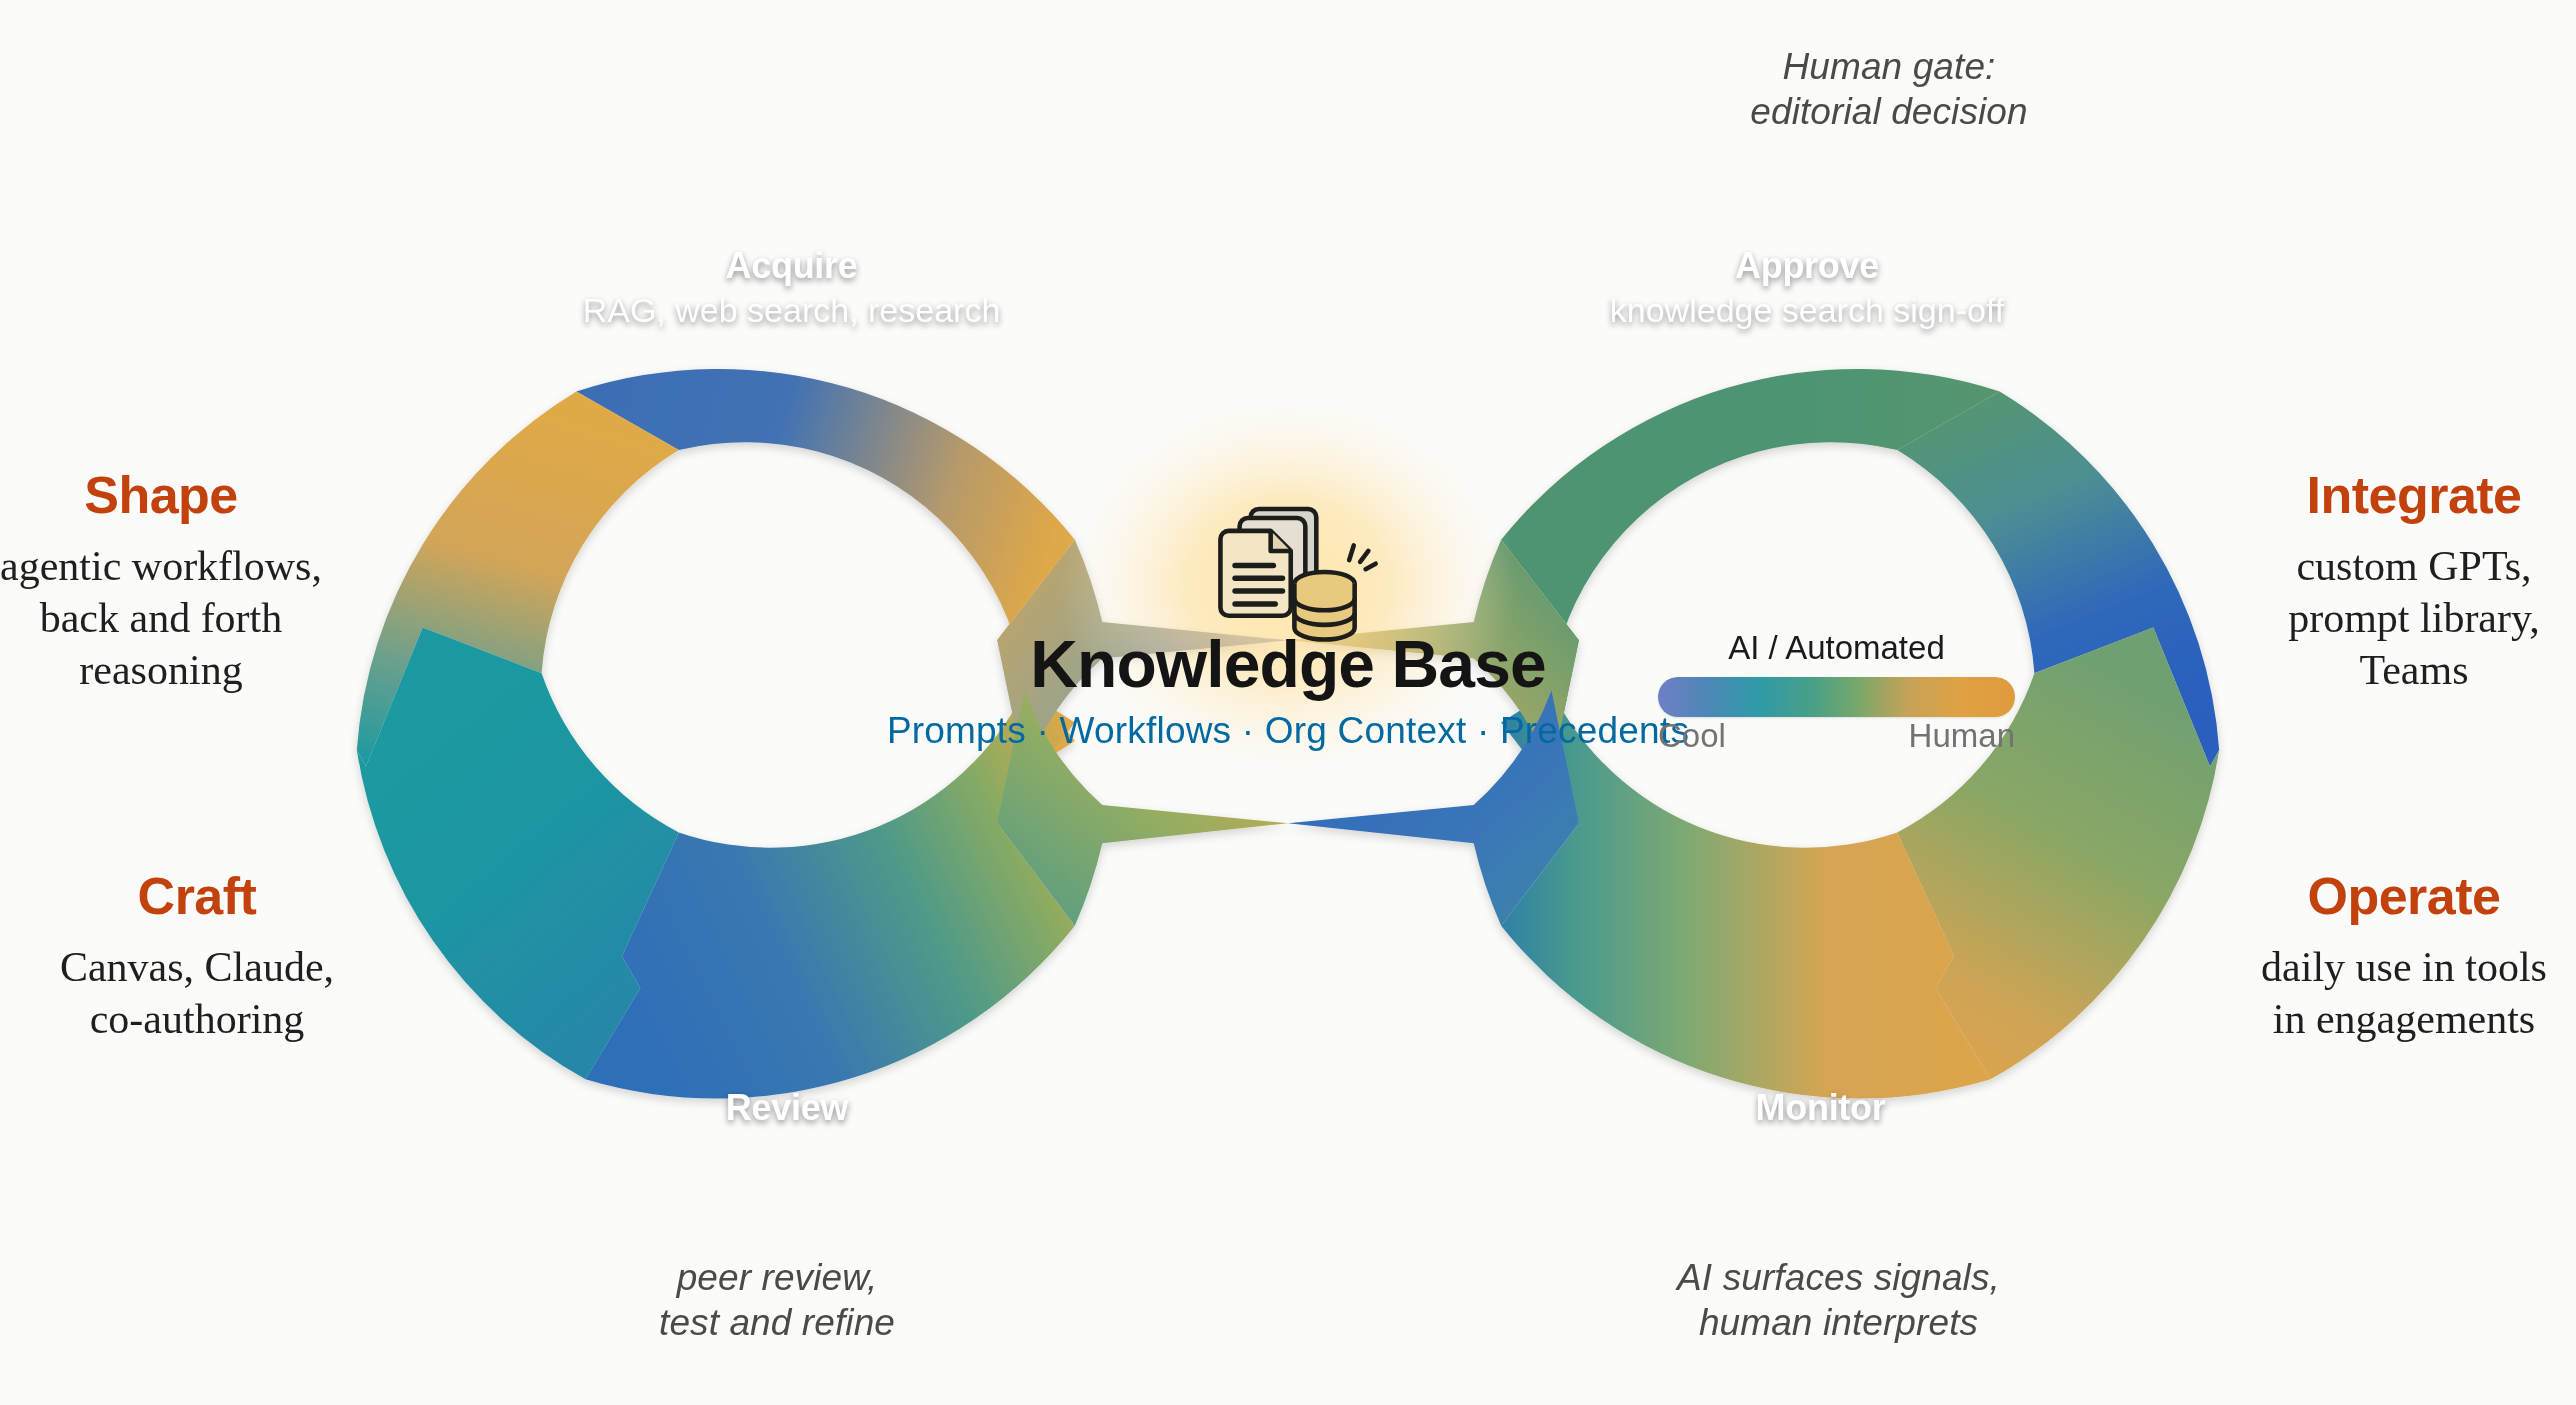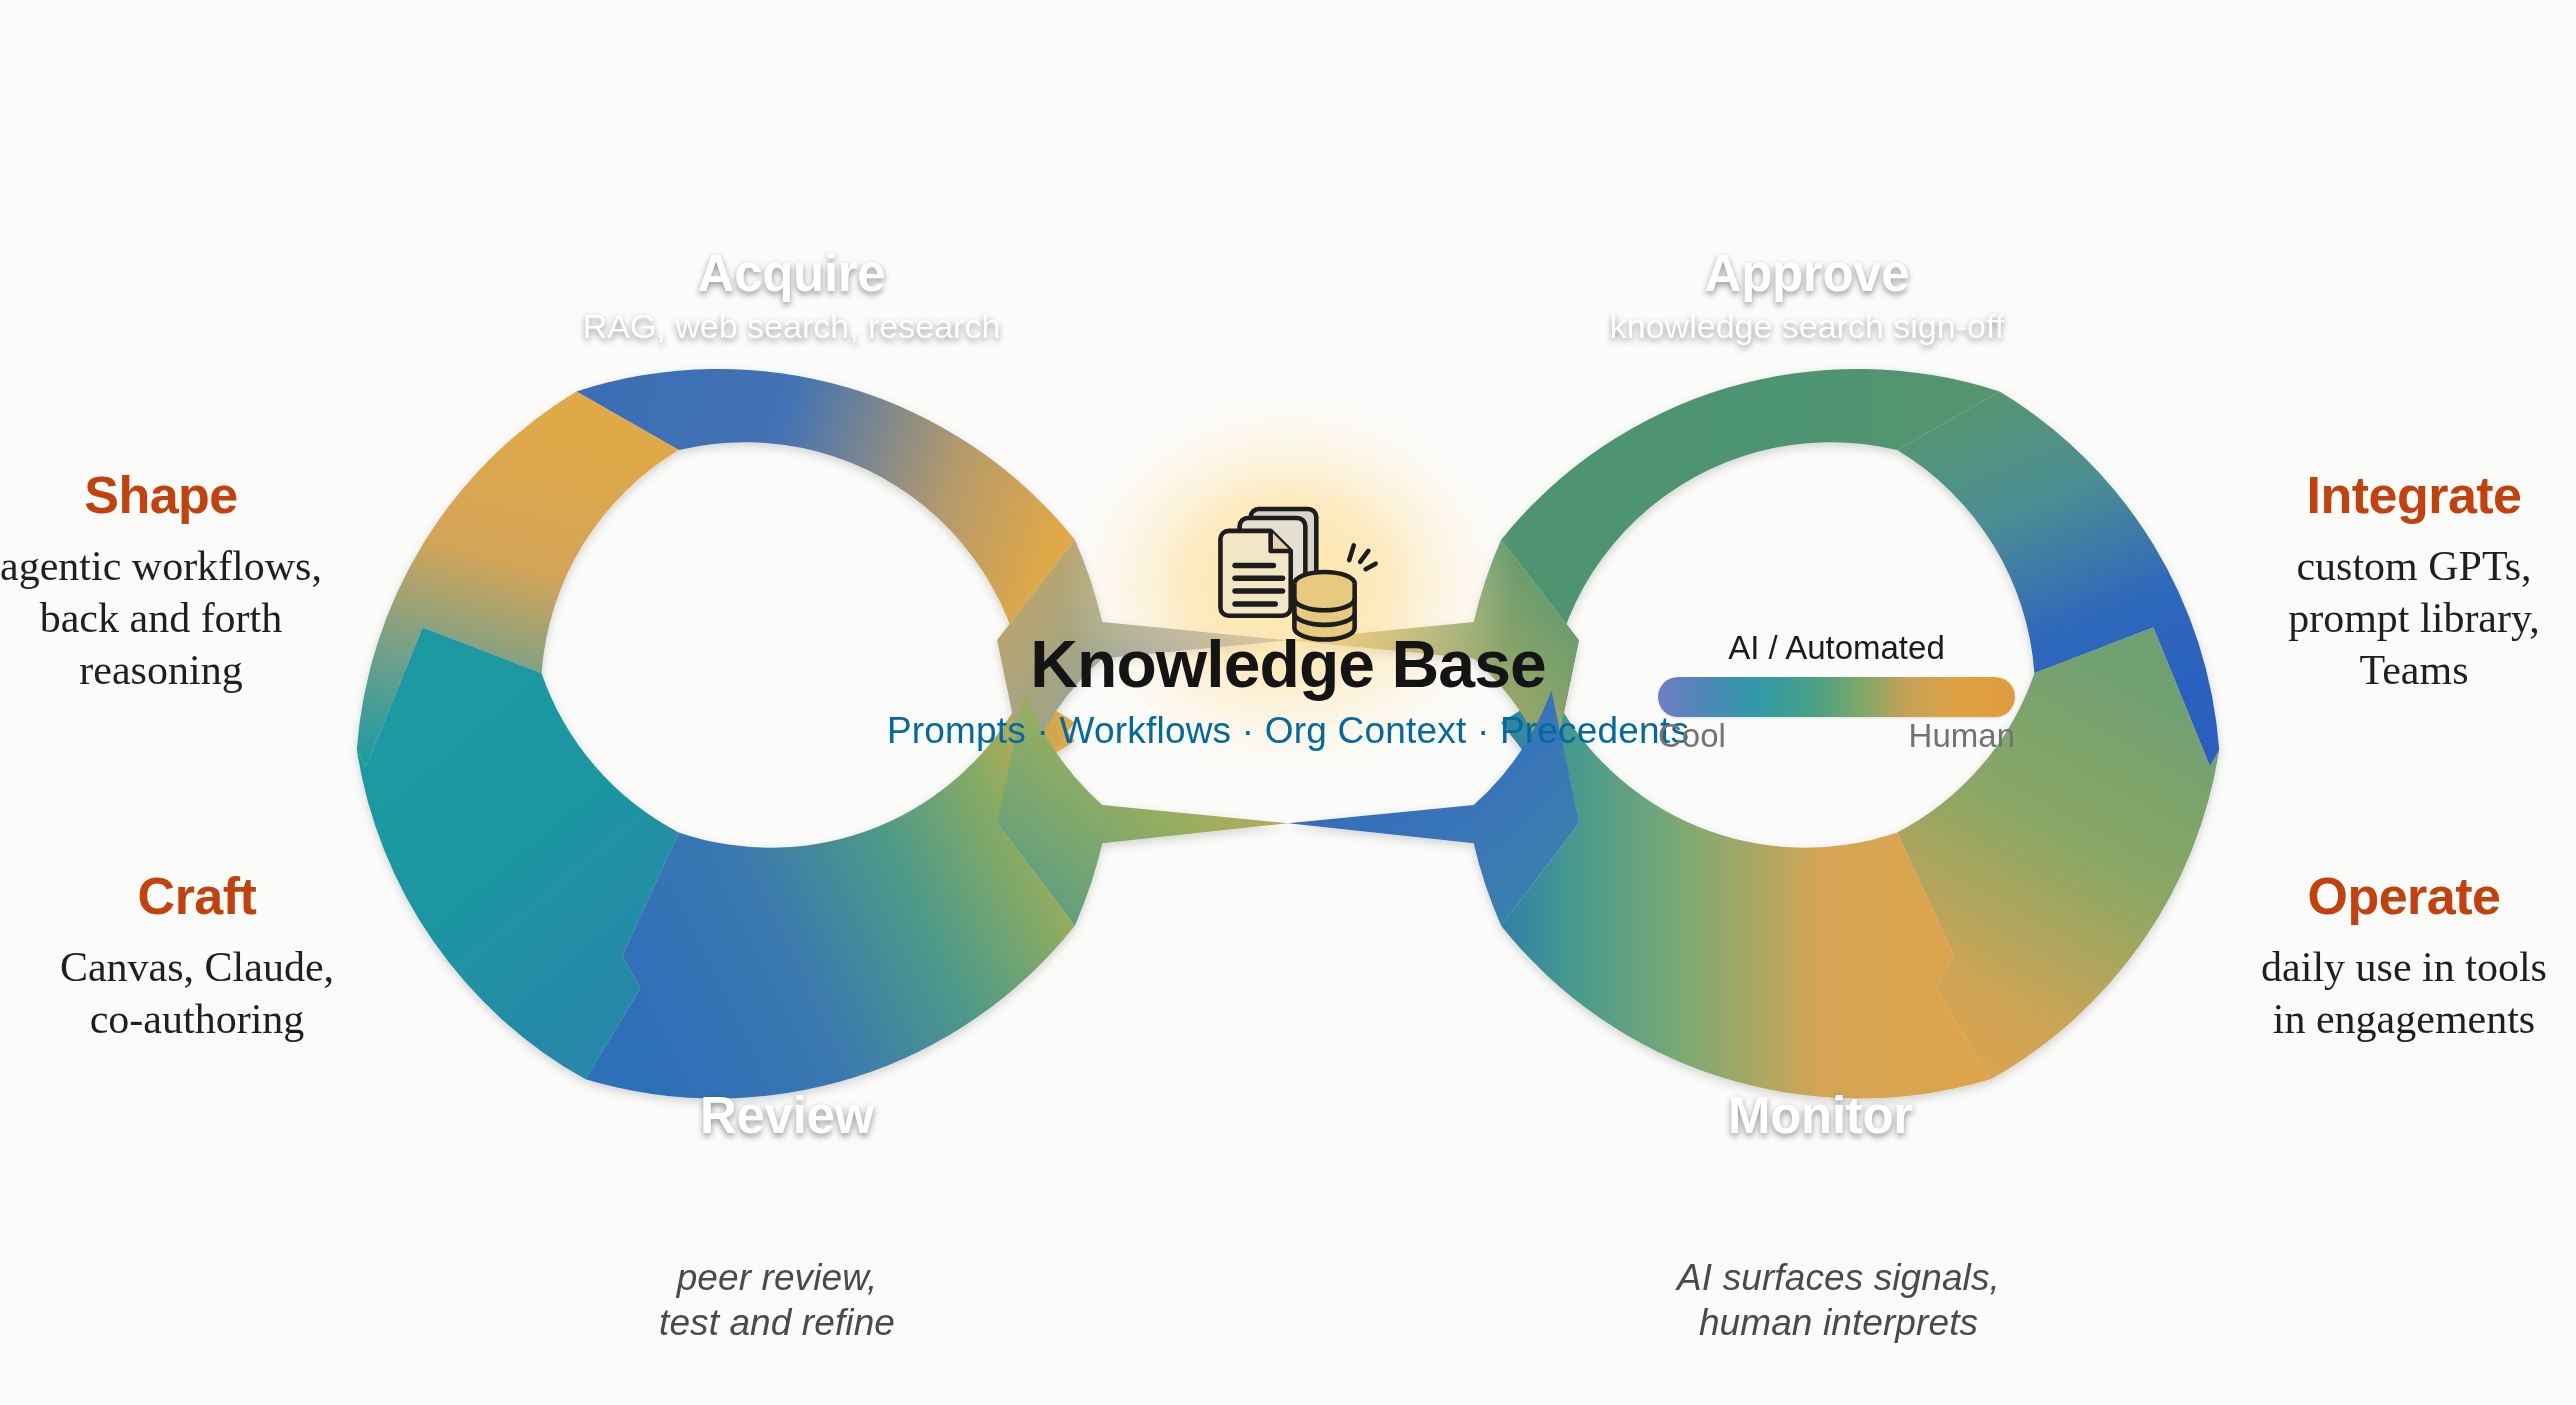--- a/index.html
+++ b/index.html
@@ -36,21 +36,21 @@
     font-size:42px;line-height:1.24;margin-top:17px;color:#1f1f1f;
     white-space:pre-line;
     font-family:Liberation Serif, serif;
   }
 
   .onband{
     position:absolute;text-align:center;color:#ffffff;
     text-shadow:0 2.7px 6.4px rgba(0,0,0,.42);
     pointer-events:none;
   }
-  .onband .ttl{font-size:51px;font-weight:bold;line-height:1.05;letter-spacing:-0.3px;}
+  .onband .ttl{font-size:36px;font-weight:bold;line-height:1.05;letter-spacing:-0.3px;}
   .onband .sub{font-size:34px;line-height:1.2;margin-top:5.5px;}
 
   
   #hub{
     position:absolute;left:1288px;top:631px;transform:translate(-50%,0);
     text-align:center;width:1006px;
   }
   #hubTitle{
     font-size:66px;font-weight:bold;color:#141414;letter-spacing:-0.9px;line-height:1;
   }
@@ -282,20 +282,22 @@
       <line x1="203" y1="62" x2="194" y2="74"></line>
       <line x1="211" y1="76" x2="200" y2="82"></line>
     </g>
   </svg>
 
   <div id="hub">
     <div id="hubTitle">Knowledge Base</div>
     <div id="hubSub">Prompts · Workflows · Org Context · Precedents</div>
   </div>
 
+  <div class="ann" style="left:1674px;top:44px;width:430px;">Human gate:
+editorial decision</div>
   <div class="ann" style="left:585px;top:1255px;width:384px;">peer review,
 test and refine</div>
   <div class="ann" style="left:1610px;top:1255px;width:457px;">AI surfaces signals,
 human interprets</div>
 
   <div class="onband" style="left:558px;top:247px;width:467px;">
     <div class="ttl">Acquire</div>
     <div class="sub">RAG, web search, research</div>
   </div>
 

